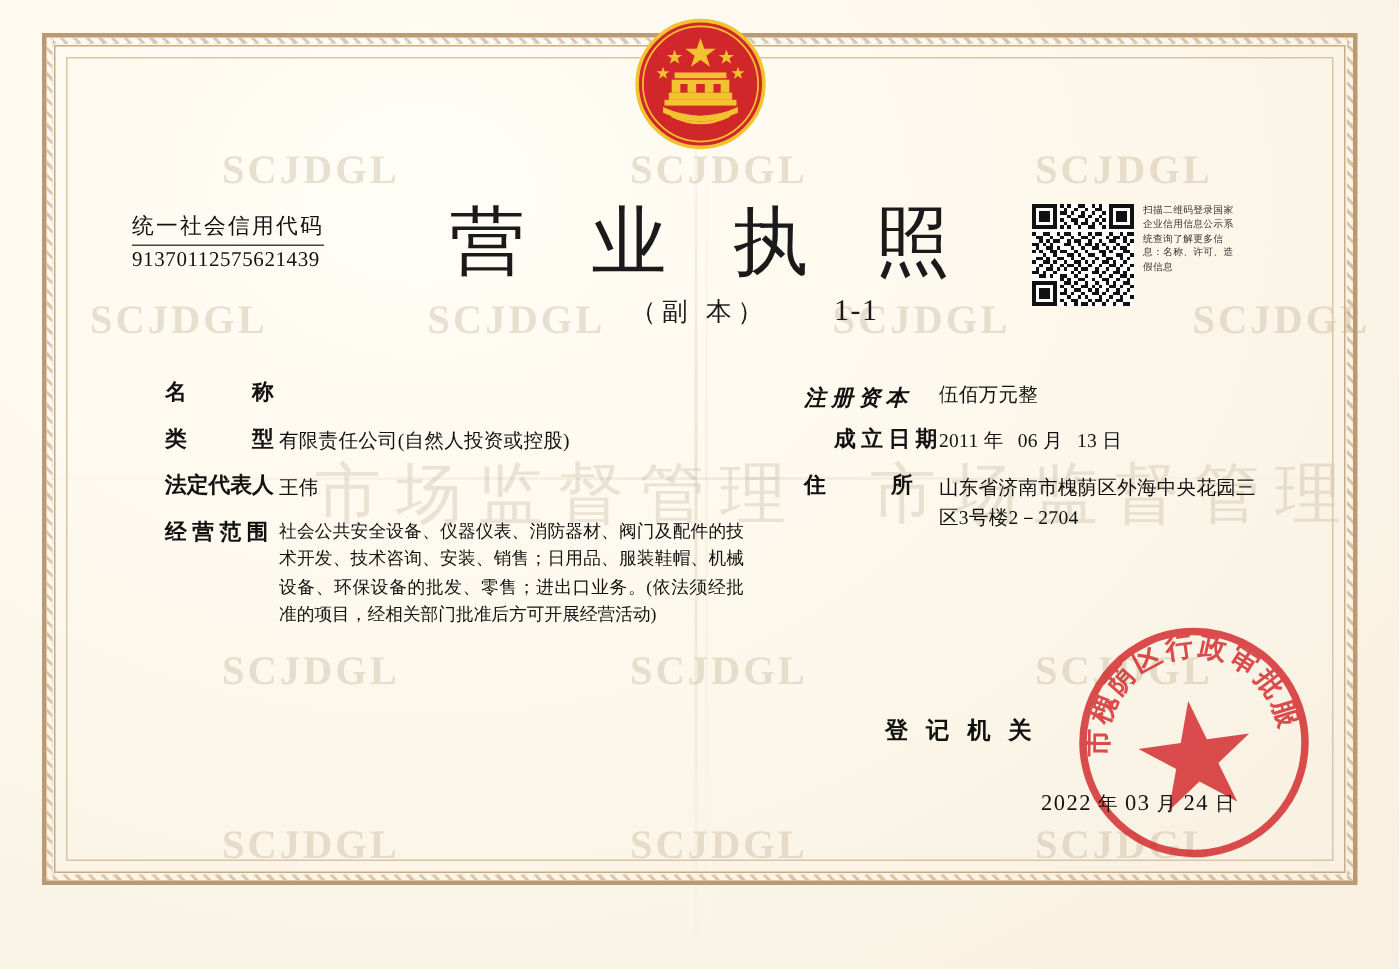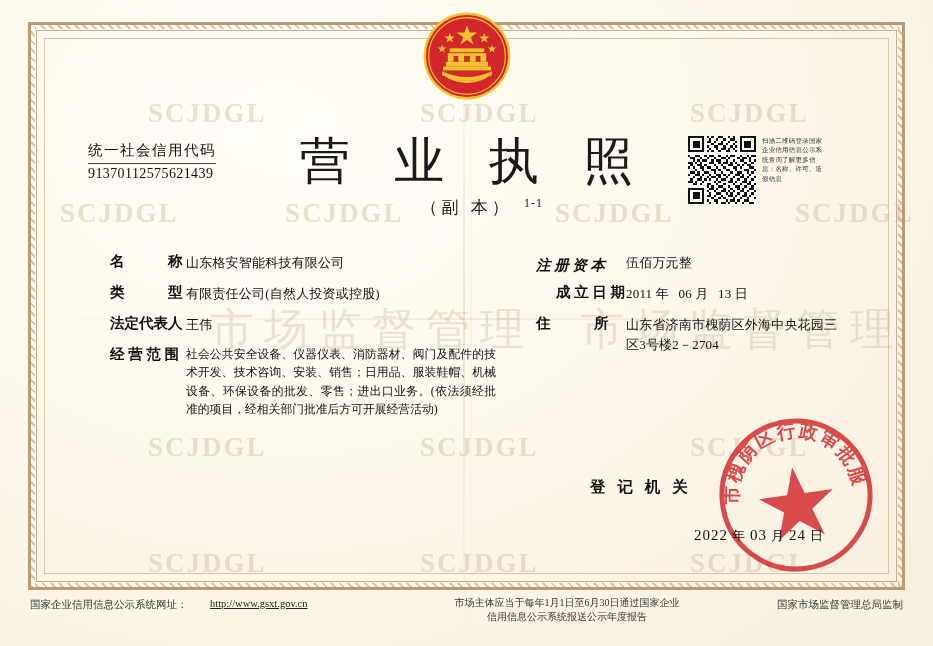--- a/index.html
+++ b/index.html
@@ -130,23 +130,23 @@
     position: absolute;
     left: 0; right: 0;
     top: 196px;
     text-align: center;
     font-size: 17px;
     letter-spacing: 4px;
     color: #1a1a1a;
   }
   .serial {
     position: absolute;
-    left: 524px;
+    left: 556px;
     top: 196px;
-    font-size: 12px;
+    font-size: 20px;
     color: #1a1a1a;
     letter-spacing: 1px;
   }
 
   
   .credit-label {
     position: absolute;
     left: 88px;
     top: 141px;
     font-size: 14.5px;
@@ -576,21 +576,20 @@
           <rect x="17" y="28" width="1" height="1"></rect>
           <rect x="20" y="28" width="1" height="1"></rect>
           <rect x="23" y="28" width="1" height="1"></rect>
           <rect x="26" y="28" width="2" height="1"></rect>
       </g>
     </svg>
   </div>
   <div class="qr-note">扫描二维码登录国家企业信用信息公示系统查询了解更多信息：名称、许可、造假信息</div>
 
   <div class="field-label" style="left:110px; top:252px;">名　　　称</div>
-  <div class="field-value" style="left:186px; top:253px;">山东格安智能科技有限公司</div>
 
   <div class="field-label" style="left:110px; top:283px;">类　　　型</div>
   <div class="field-value" style="left:186px; top:284px;">有限责任公司(自然人投资或控股)</div>
 
   <div class="field-label" style="left:110px; top:314px;">法定代表人</div>
   <div class="field-value" style="left:186px; top:315px;text-align:center;">王伟</div>
 
   <div class="field-label" style="left:110px; top:345px;">经 营 范 围</div>
   <div class="scope-text">社会公共安全设备、仪器仪表、消防器材、阀门及配件的技术开发、技术咨询、安装、销售；日用品、服装鞋帽、机械设备、环保设备的批发、零售；进出口业务。(依法须经批准的项目，经相关部门批准后方可开展经营活动)</div>
 
@@ -625,20 +624,14 @@
           <textPath href="#sealArcTop" startOffset="50%" text-anchor="middle">济南市槐荫区行政审批服务局</textPath>
         </text>
       </g>
     </svg>
   </div>
 
   <div class="date-line">
     <span class="num">2022</span><span class="cn">年</span><span class="num">03</span><span class="cn">月</span><span class="num">24</span><span class="cn">日</span>
   </div>
 
-  <div class="footer">
-    <span class="footer-left">国家企业信用信息公示系统网址：</span>
-    <span class="footer-url">http://www.gsxt.gov.cn</span>
-    <span class="footer-center">市场主体应当于每年1月1日至6月30日通过国家企业信用信息公示系统报送公示年度报告</span>
-    <span class="footer-right">国家市场监督管理总局监制</span>
-  </div>
 
 </div>
 
 </body></html>

